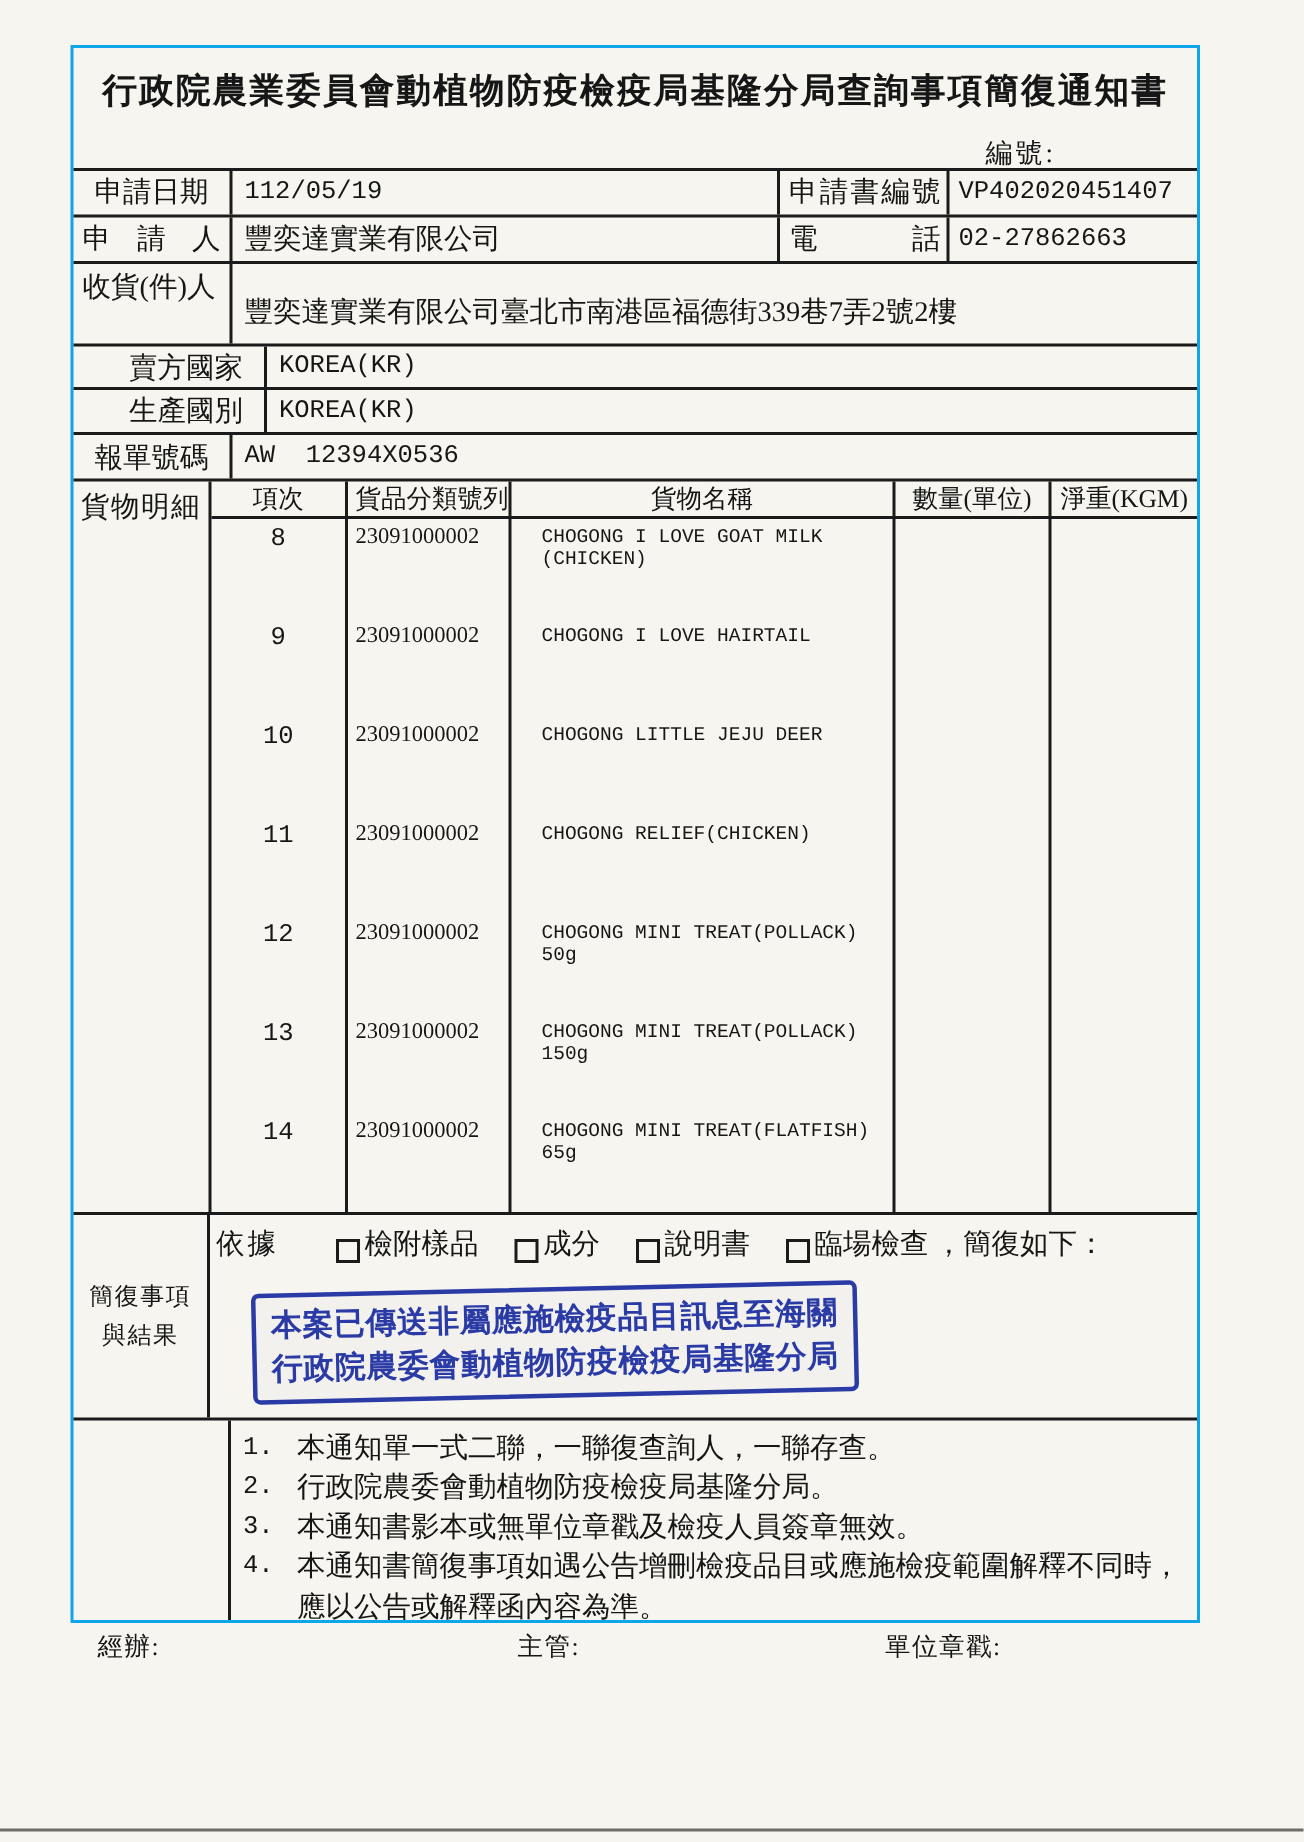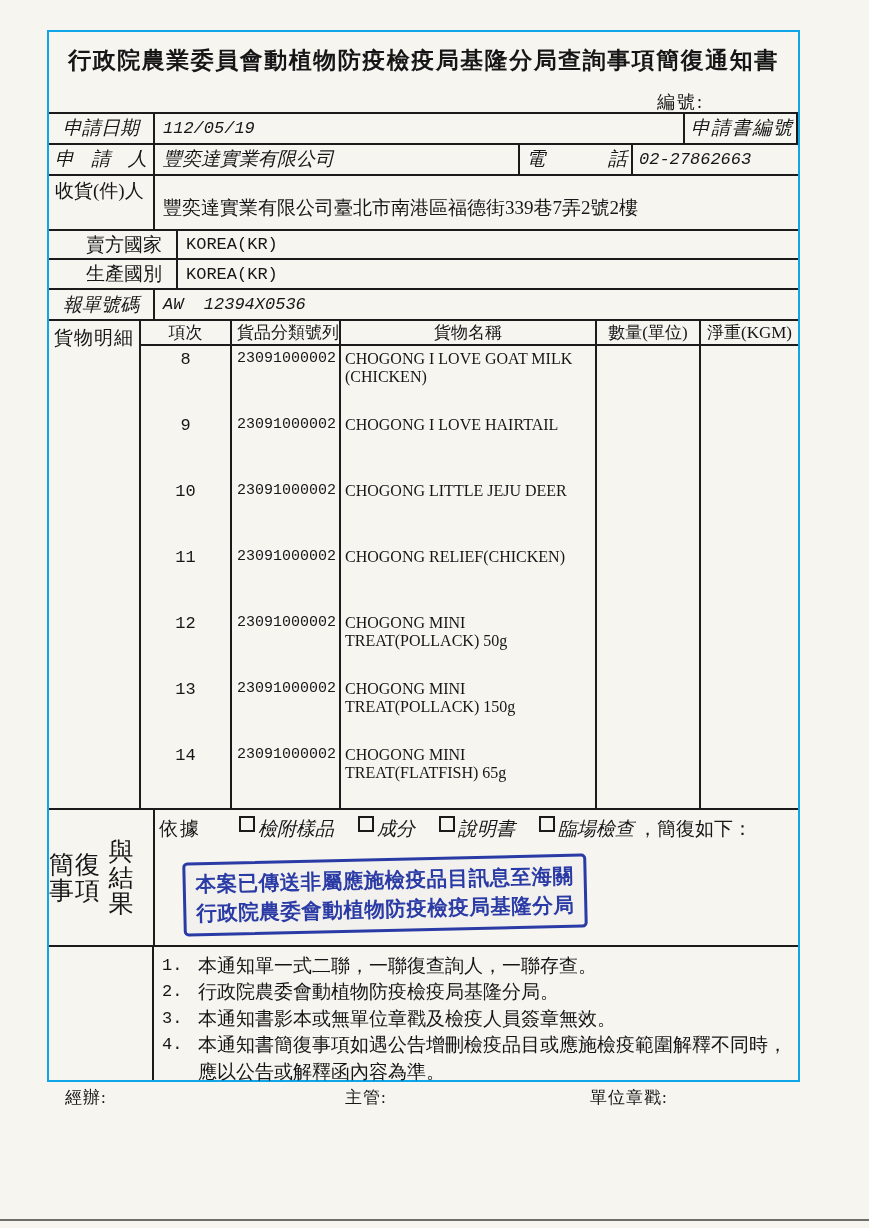--- a/index.html
+++ b/index.html
@@ -22,21 +22,21 @@
   .cell{box-sizing:border-box;display:flex;align-items:center;}
   .bR{border-right:2px solid #1b1b1b;}
   
   .titlebox{height:83px;position:relative;box-sizing:border-box;}
   .title{
     text-align:center;padding-top:13px;font-size:23px;letter-spacing:1.5px;
     font-weight:600;white-space:nowrap;
   }
   .serial{position:absolute;left:608px;top:58px;font-size:18px;letter-spacing:2px;}
   
-  .h28{height:32px;font-style:italic;} .h31{height:31px;padding-left:23px;} .h57{height:57px;}
+  .h28{height:32px;} .h31{height:31px;padding-left:23px;} .h57{height:57px;}
   .lab{
     width:106px;justify-content:center;font-size:19px;padding:0 6px;
     text-align:justify;
   }
   .lab.jst span{display:block;width:100%;text-align:justify;text-align-last:justify;}
   .val{flex:1;padding-left:8px;font-family:"Liberation Mono","DejaVu Sans Mono",monospace;font-size:17px;white-space:pre;}
   .val.cn{font-family:"Liberation Serif","DejaVu Serif",serif;font-size:19px;white-space:normal;}
   .lab2{width:113px;justify-content:flex-start;padding-left:6px;font-size:19px;}
   .lab2 span{display:block;width:100%;text-align:justify;text-align-last:justify;padding-right:4px;box-sizing:border-box;}
   .val2{width:165px;padding-left:6px;font-family:"Liberation Mono","DejaVu Sans Mono",monospace;font-size:17px;white-space:pre;}
@@ -47,33 +47,33 @@
   .goods{height:489px;display:flex;align-items:stretch;}
   .goods-label{width:106px;box-sizing:border-box;border-right:2px solid #1b1b1b;
     font-size:19px;text-align:center;padding-top:4px;letter-spacing:1px;}
   .goods-table{flex:1;display:flex;flex-direction:column;}
   .g-head{display:flex;height:26px;border-bottom:2px solid #1b1b1b;box-sizing:border-box;}
   .g-head .gc{display:flex;align-items:center;justify-content:center;font-size:17px;box-sizing:border-box;}
   .g-body{flex:1;display:flex;flex-direction:column;}
   .g-row{display:flex;height:66px;box-sizing:border-box;}
   .g-row .gc{box-sizing:border-box;display:flex;align-items:flex-start;padding-top:4px;}
   .c-no{width:91px;justify-content:center;font-family:"Liberation Mono","DejaVu Sans Mono",monospace;font-size:17px;}
-  .c-code{width:109px;padding-left:5px;font-family:Liberation Mono, monospace;font-size:15px;}
-  .c-name{width:256px;padding-left:4px;font-family:Liberation Serif, serif;font-size:16px;}
+  .c-code{width:109px;padding-left:5px;font-family:Liberation Serif, serif;font-size:15px;}
+  .c-name{width:256px;padding-left:20px;font-family:Liberation Mono, monospace;font-size:13px;}
   .c-qty{width:104px;}
   .c-wt{width:97px;}
   
   .reply{height:142px;align-items:stretch;}
-  .reply-label{width:106px;border-right:2px solid #1b1b1b;box-sizing:border-box;
-    display:flex;flex-direction:row;justify-content:center;align-items:center;
-    font-size:25px;line-height:26px;letter-spacing:1px;}
+  .reply-label{width:91px;border-right:2px solid #1b1b1b;box-sizing:border-box;
+    display:flex;flex-direction:column;justify-content:center;align-items:center;
+    font-size:16px;line-height:26px;letter-spacing:1px;}
   .reply-content{flex:1;position:relative;}
   .basis-line{display:flex;align-items:center;margin-top:6px;margin-left:4px;font-size:19px;}
   .basis-word{margin-right:38px;letter-spacing:2px;}
-  .cb-item{display:flex;align-items:flex-start;margin-right:24px;font-size:19px;font-style:italic;}
+  .cb-item{display:flex;align-items:flex-end;margin-right:24px;font-size:19px;}
   .cb-box{width:16px;height:16px;border:2px solid #1b1b1b;box-sizing:border-box;margin-right:3px;background:transparent;}
   .basis-suffix{font-size:19px;margin-left:-20px;}
   .stamp{
     position:absolute;left:28px;top:48px;
     border:3px solid #2b3ba6;border-radius:5px;
     color:#2b3ba6;font-weight:bold;font-size:20.5px;line-height:29px;
     padding:5px 10px;letter-spacing:0.5px;white-space:nowrap;
     transform:rotate(-1.3deg);background:rgba(43,59,166,0.02);
   }
   
@@ -100,20 +100,21 @@
     </div>
 
     <div class="row h28">
       <div class="cell lab bR">
           <span>申請日期</span>
         </div>
       <div class="cell val bR">112/05/19</div>
       <div class="cell lab2 bR">
           <span>申請書編號</span>
         </div>
+      <div class="cell val2">VP402020451407</div>
     </div>
 
     <div class="row h28">
       <div class="cell lab jst bR">
           <span>申 請 人</span>
         </div>
       <div class="cell val cn bR">豐奕達實業有限公司</div>
       <div class="cell lab2 bR">
           <span>電話</span>
         </div>

